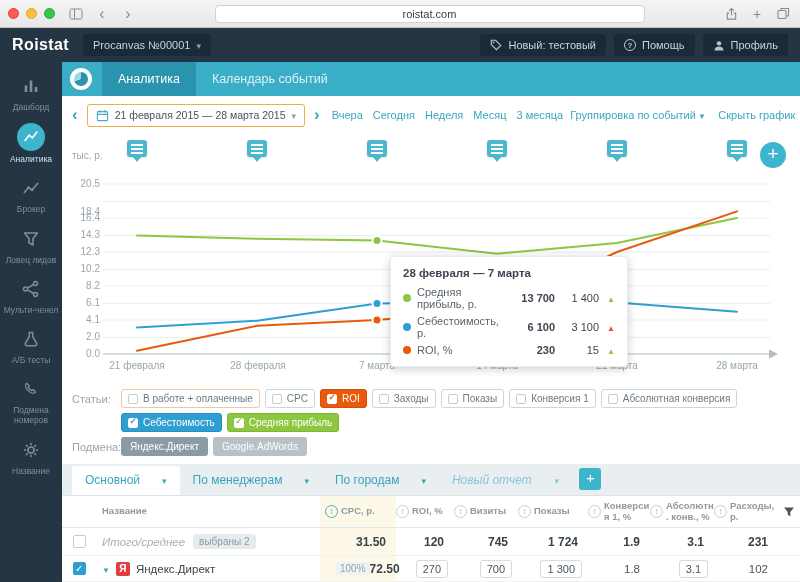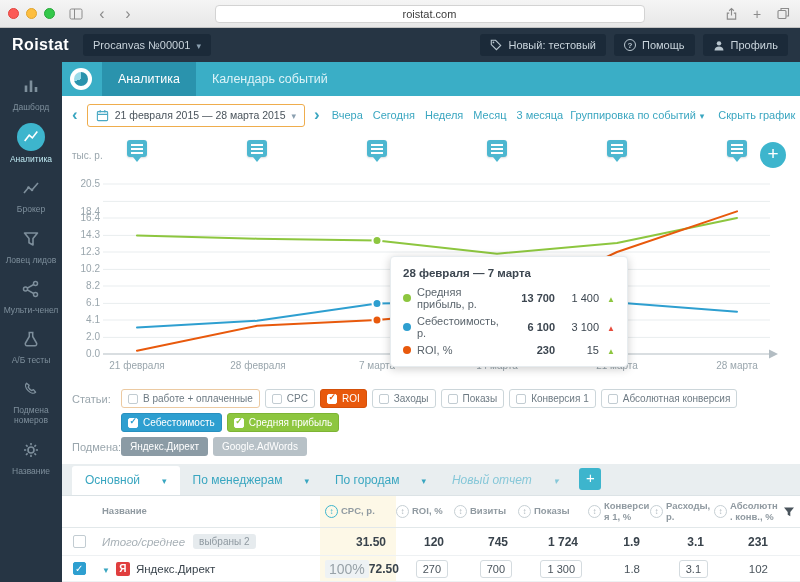--- a/index.html
+++ b/index.html
@@ -129,21 +129,21 @@
   .data-row { height:26px; border-bottom:1px solid #eef1f3; flex:none; }
   .cb-cell { justify-content:center; }
   .checkbox { width:13px; height:13px; border:1px solid #c2ccd2; border-radius:2px; background:#fff; cursor:pointer; position:relative; }
   .checkbox.checked { background:#2e9fd0; border-color:#2e9fd0; }
   .checkbox.checked::after { content:"✓"; color:#fff; font-size:10px; position:absolute; left:1.5px; top:-0.5px; }
   .name-cell { padding-left:6px; gap:6px; font-size:11.5px; color:#39434c; }
   .expander { color:#3aa6c0; cursor:pointer; }
   .expander::after { content:"▼"; font-size:8px; }
   .ya-icon { width:14px; height:14px; border-radius:2px; background:#e03e3e; color:#fff; font-size:10px; font-weight:bold; text-align:center; line-height:14px; flex:none; }
   .cpc-cell { justify-content:space-between; padding:0 10px 0 5px; }
-  .pct-badge { background:#eef2f4; border-radius:2px; padding:1px 4px; font-size:14px; color:#98a2a8; }
+  .pct-badge { background:#eef2f4; border-radius:2px; padding:1px 4px; font-size:10px; color:#98a2a8;margin-left:11px; }
   .chipval { border:1px solid #d4dbdf; border-radius:3px; padding:2px 6px; font-size:11px; color:#4a545c; background:#fff; cursor:pointer; }
   .plain-val { font-size:11.5px; color:#4a545c; }
   .funnel-cell { justify-content:center; }
 </style>
 </head>
 <body>
 
 <div class="browser">
   <div class="lights">
     <span class="light r"></span>
@@ -493,25 +493,25 @@
       <div class="cell th">
           <span class="sort"></span>
           <span>Показы</span>
         </div>
       <div class="cell th brk">
           <span class="sort"></span>
           <span>Конверсия 1, %</span>
         </div>
       <div class="cell th brk">
           <span class="sort"></span>
-          <span>Расходы, р.</span>
+          <span>Абсолютн. конв., %</span>
         </div>
       <div class="cell th brk">
           <span class="sort"></span>
-          <span>Абсолютн. конв., %</span>
+          <span>Расходы, р.</span>
         </div>
       <div class="cell funnel-cell">
           <svg width="12" height="12" viewBox="0 0 12 12">
             <path d="M1 1.5h10L7.3 6v4.2L4.7 8.8V6z" fill="#4a545c"></path>
           </svg>
         </div>
     </div>
 
     <div class="trow sum-row">
       <div class="cell cb-cell">

